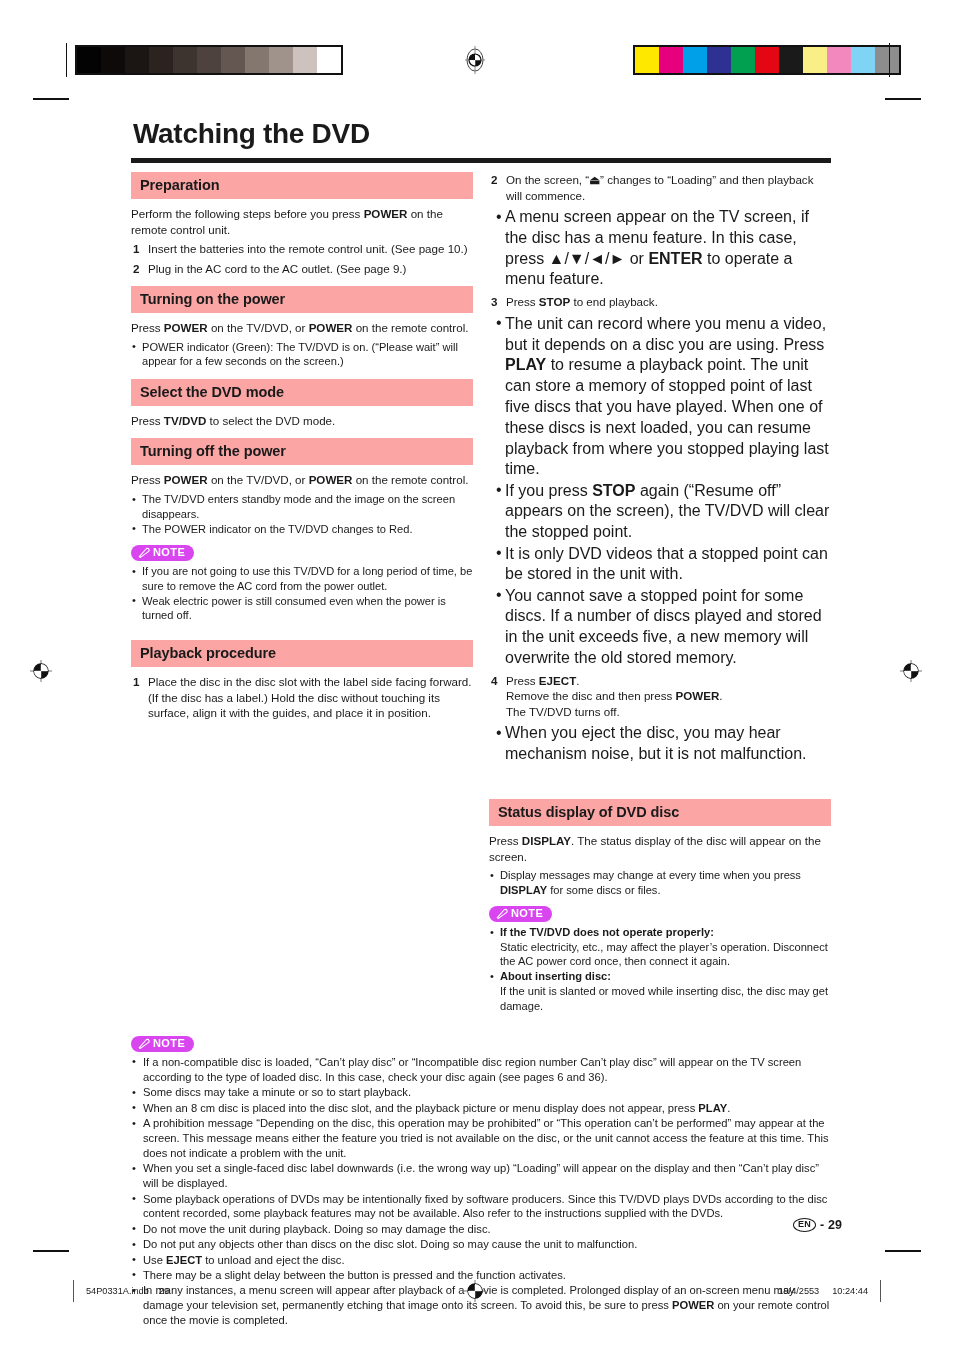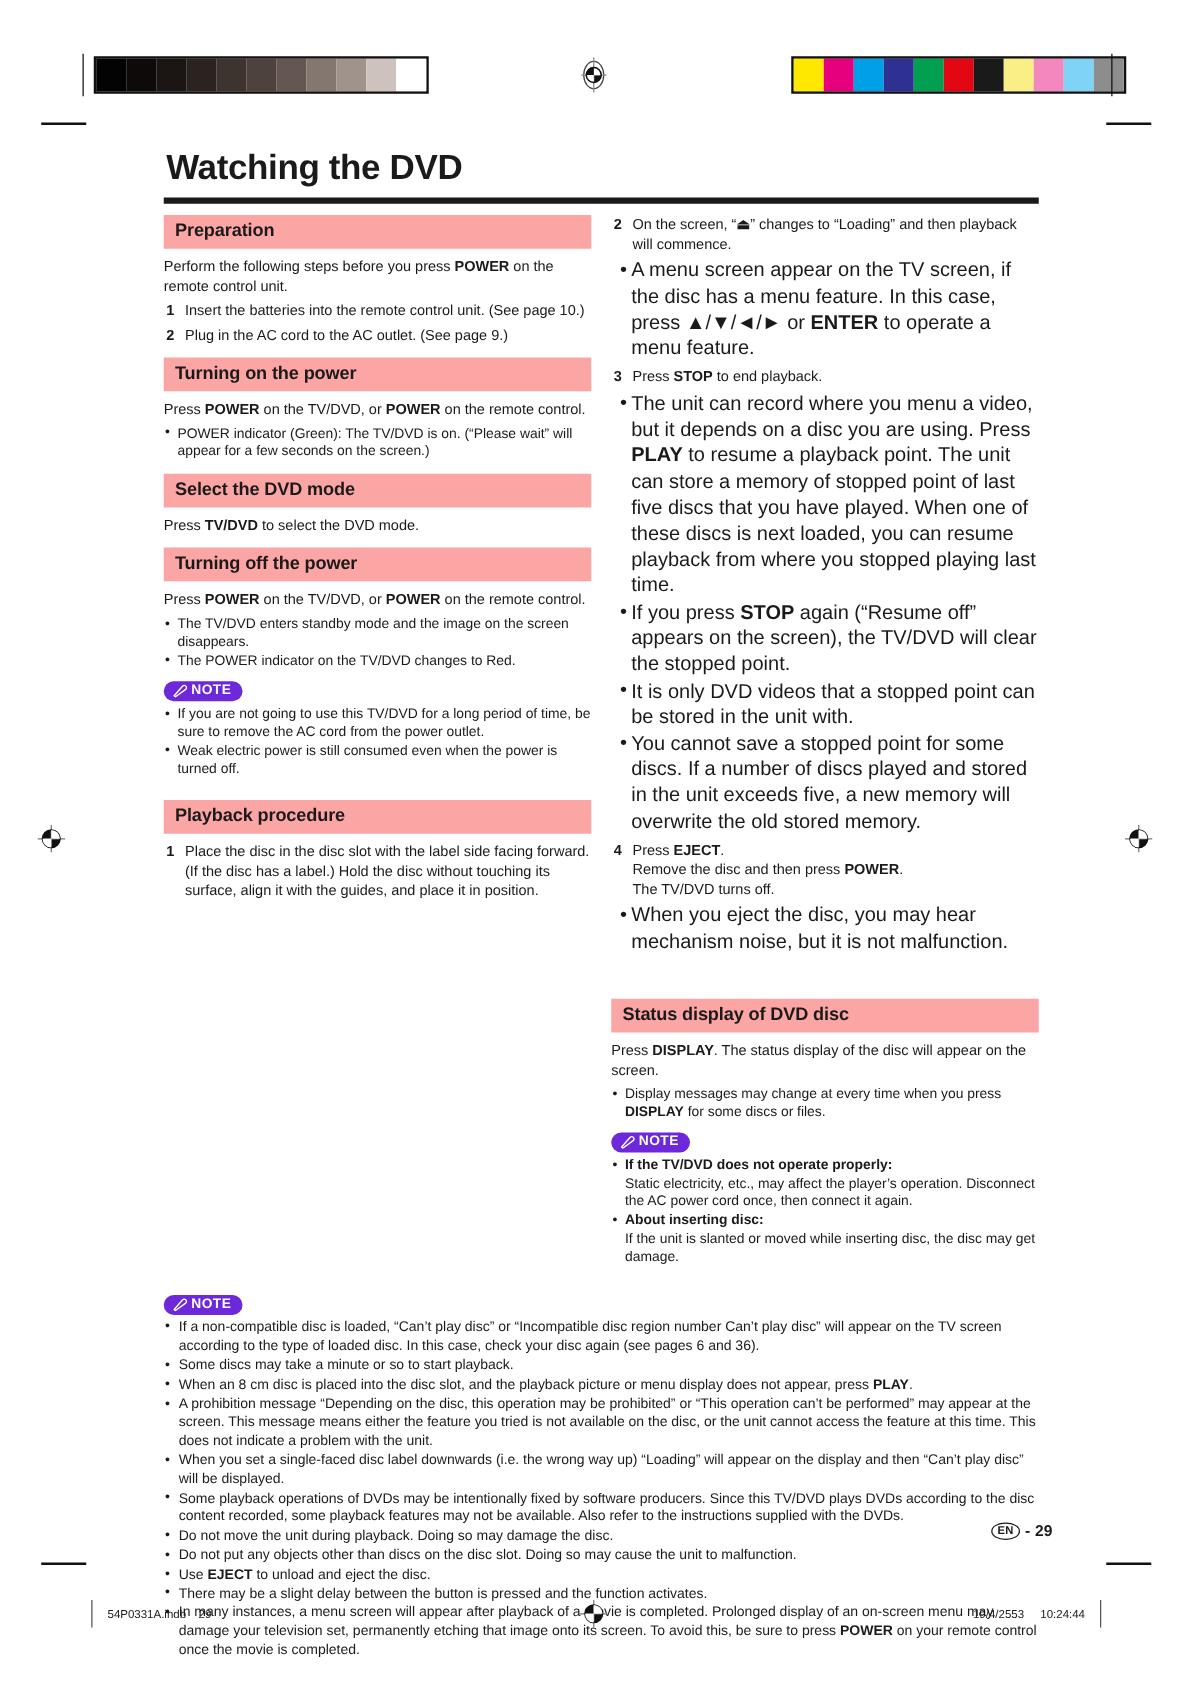--- a/index.html
+++ b/index.html
@@ -148,21 +148,21 @@
     margin-bottom: 0.5px;
   }
 
   b, .b { font-weight: bold; }
 
   
   .note-pill {
     display: inline-flex;
     align-items: center;
     gap: 3px;
-    background: #6d28d9;
+    background: #d946ef;
     color: #ffffff;
     border-radius: 9px;
     padding: 1px 9px 2px 6px;
     font-size: 11px;
     font-weight: bold;
     letter-spacing: 0.4px;
     margin: 5px 0 3px 0;
     line-height: 1.15;
   }
   .note-pill svg { display: block; }

